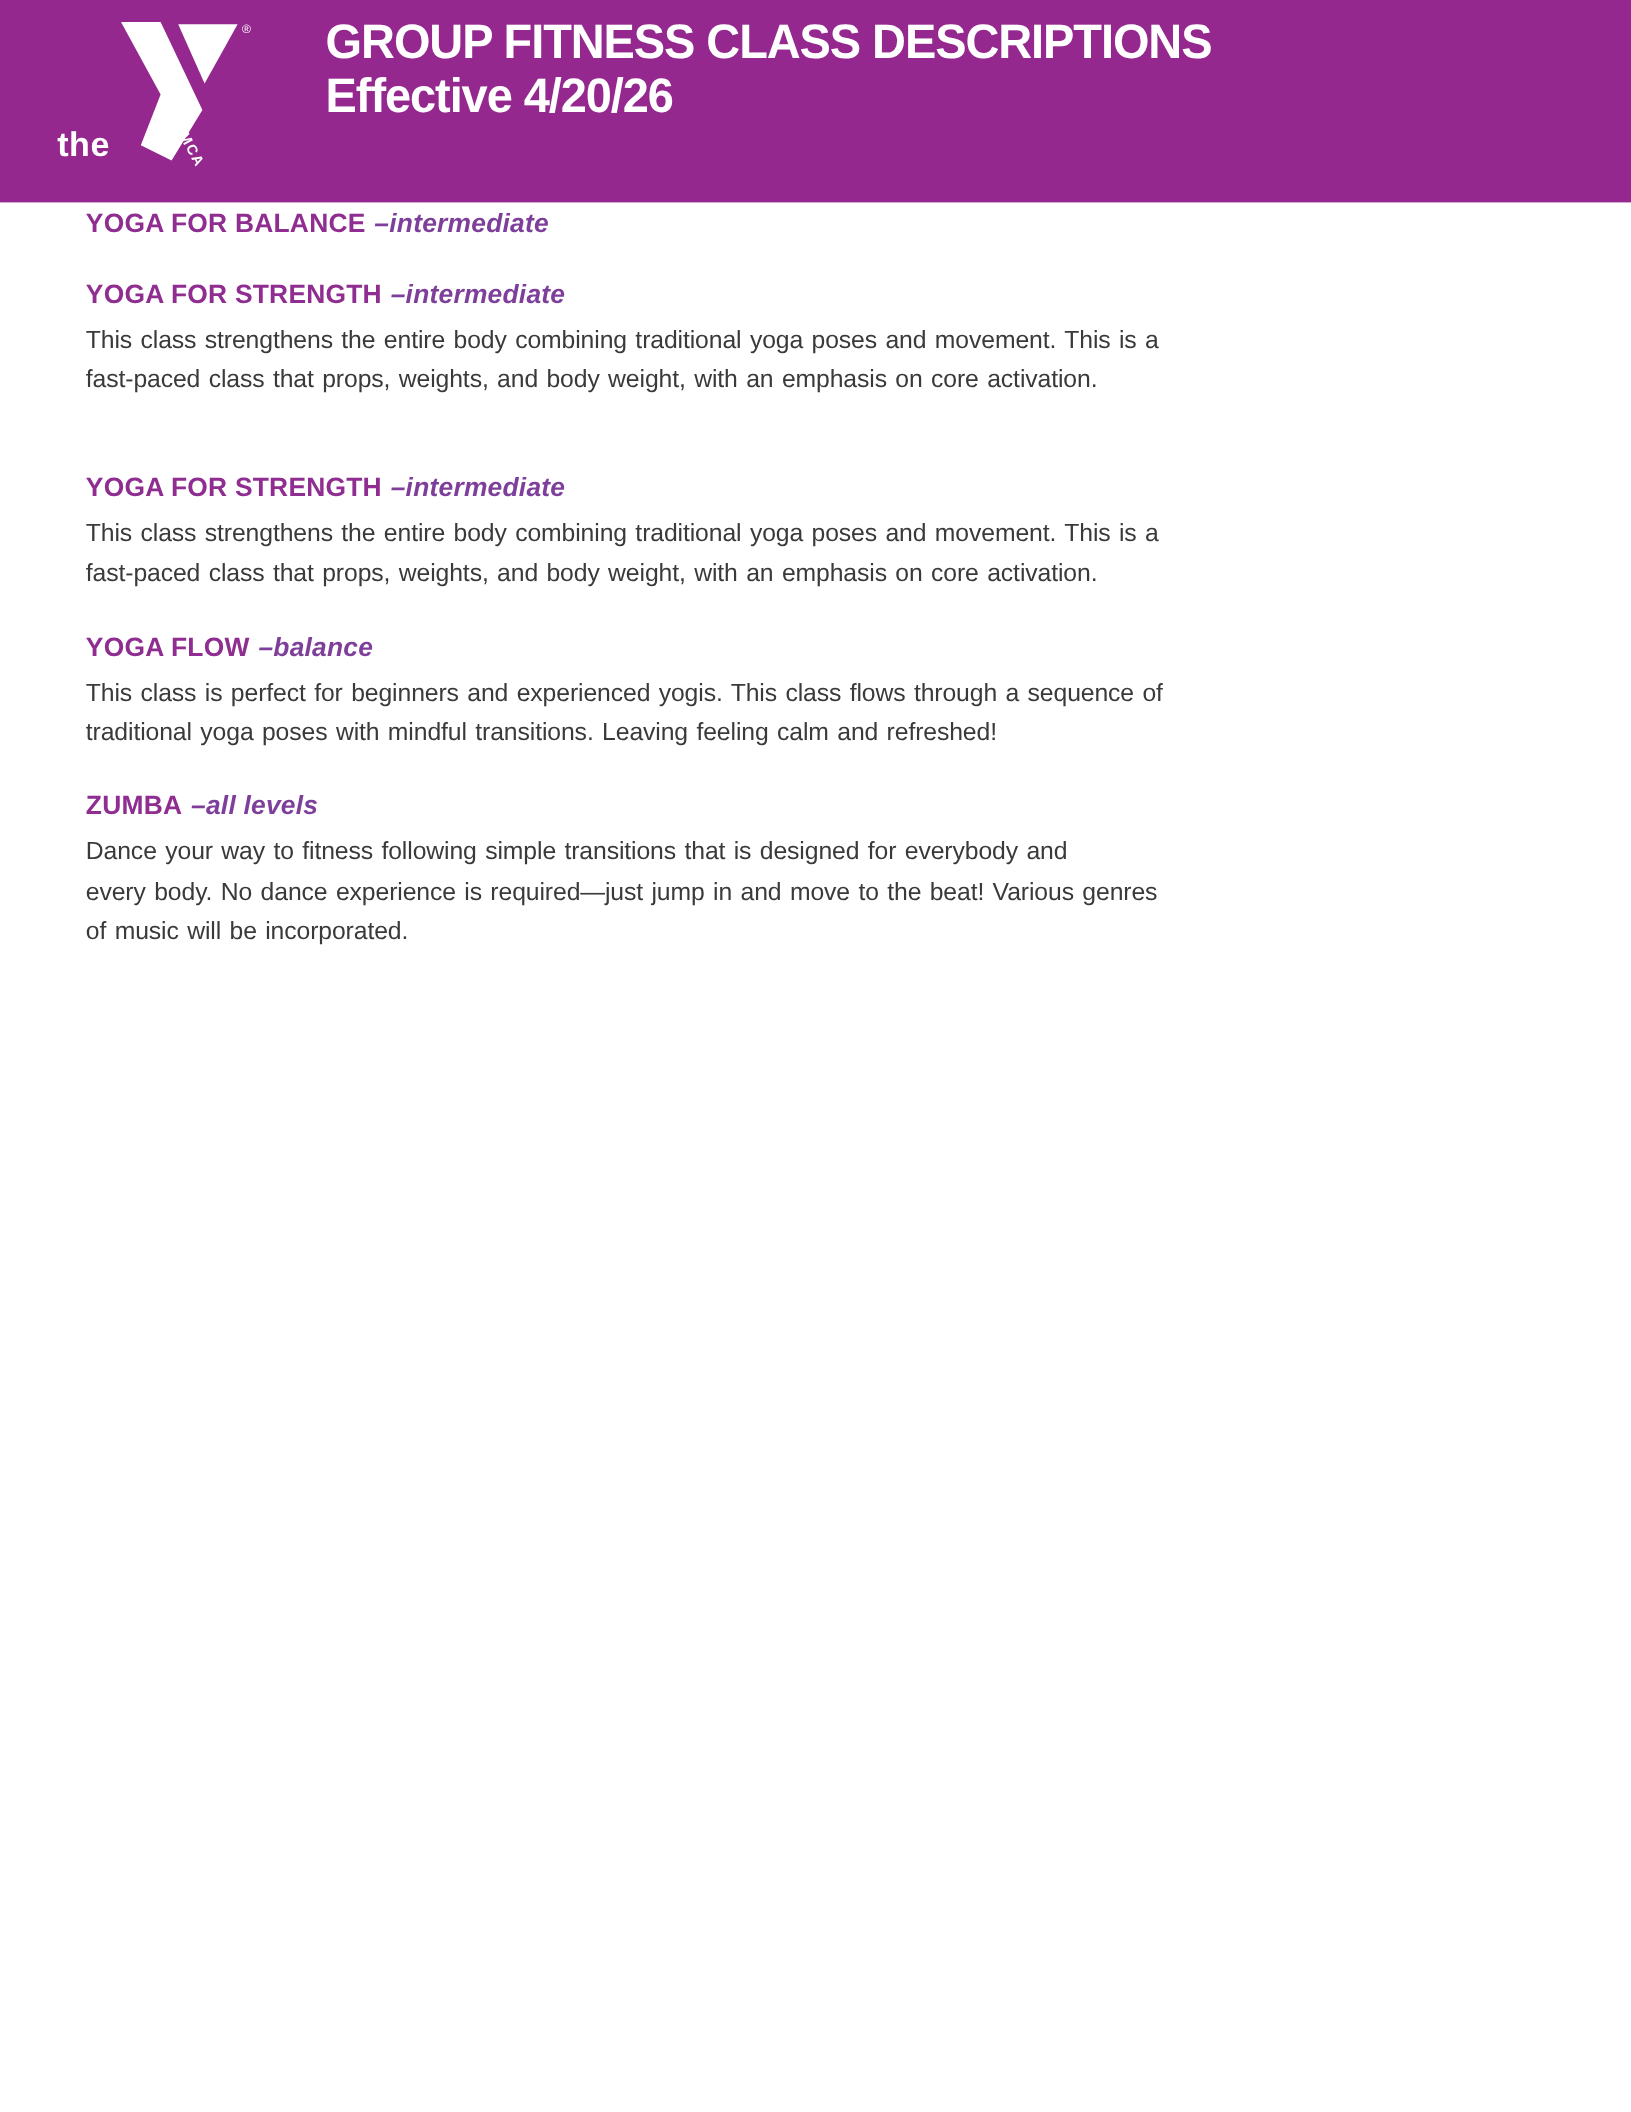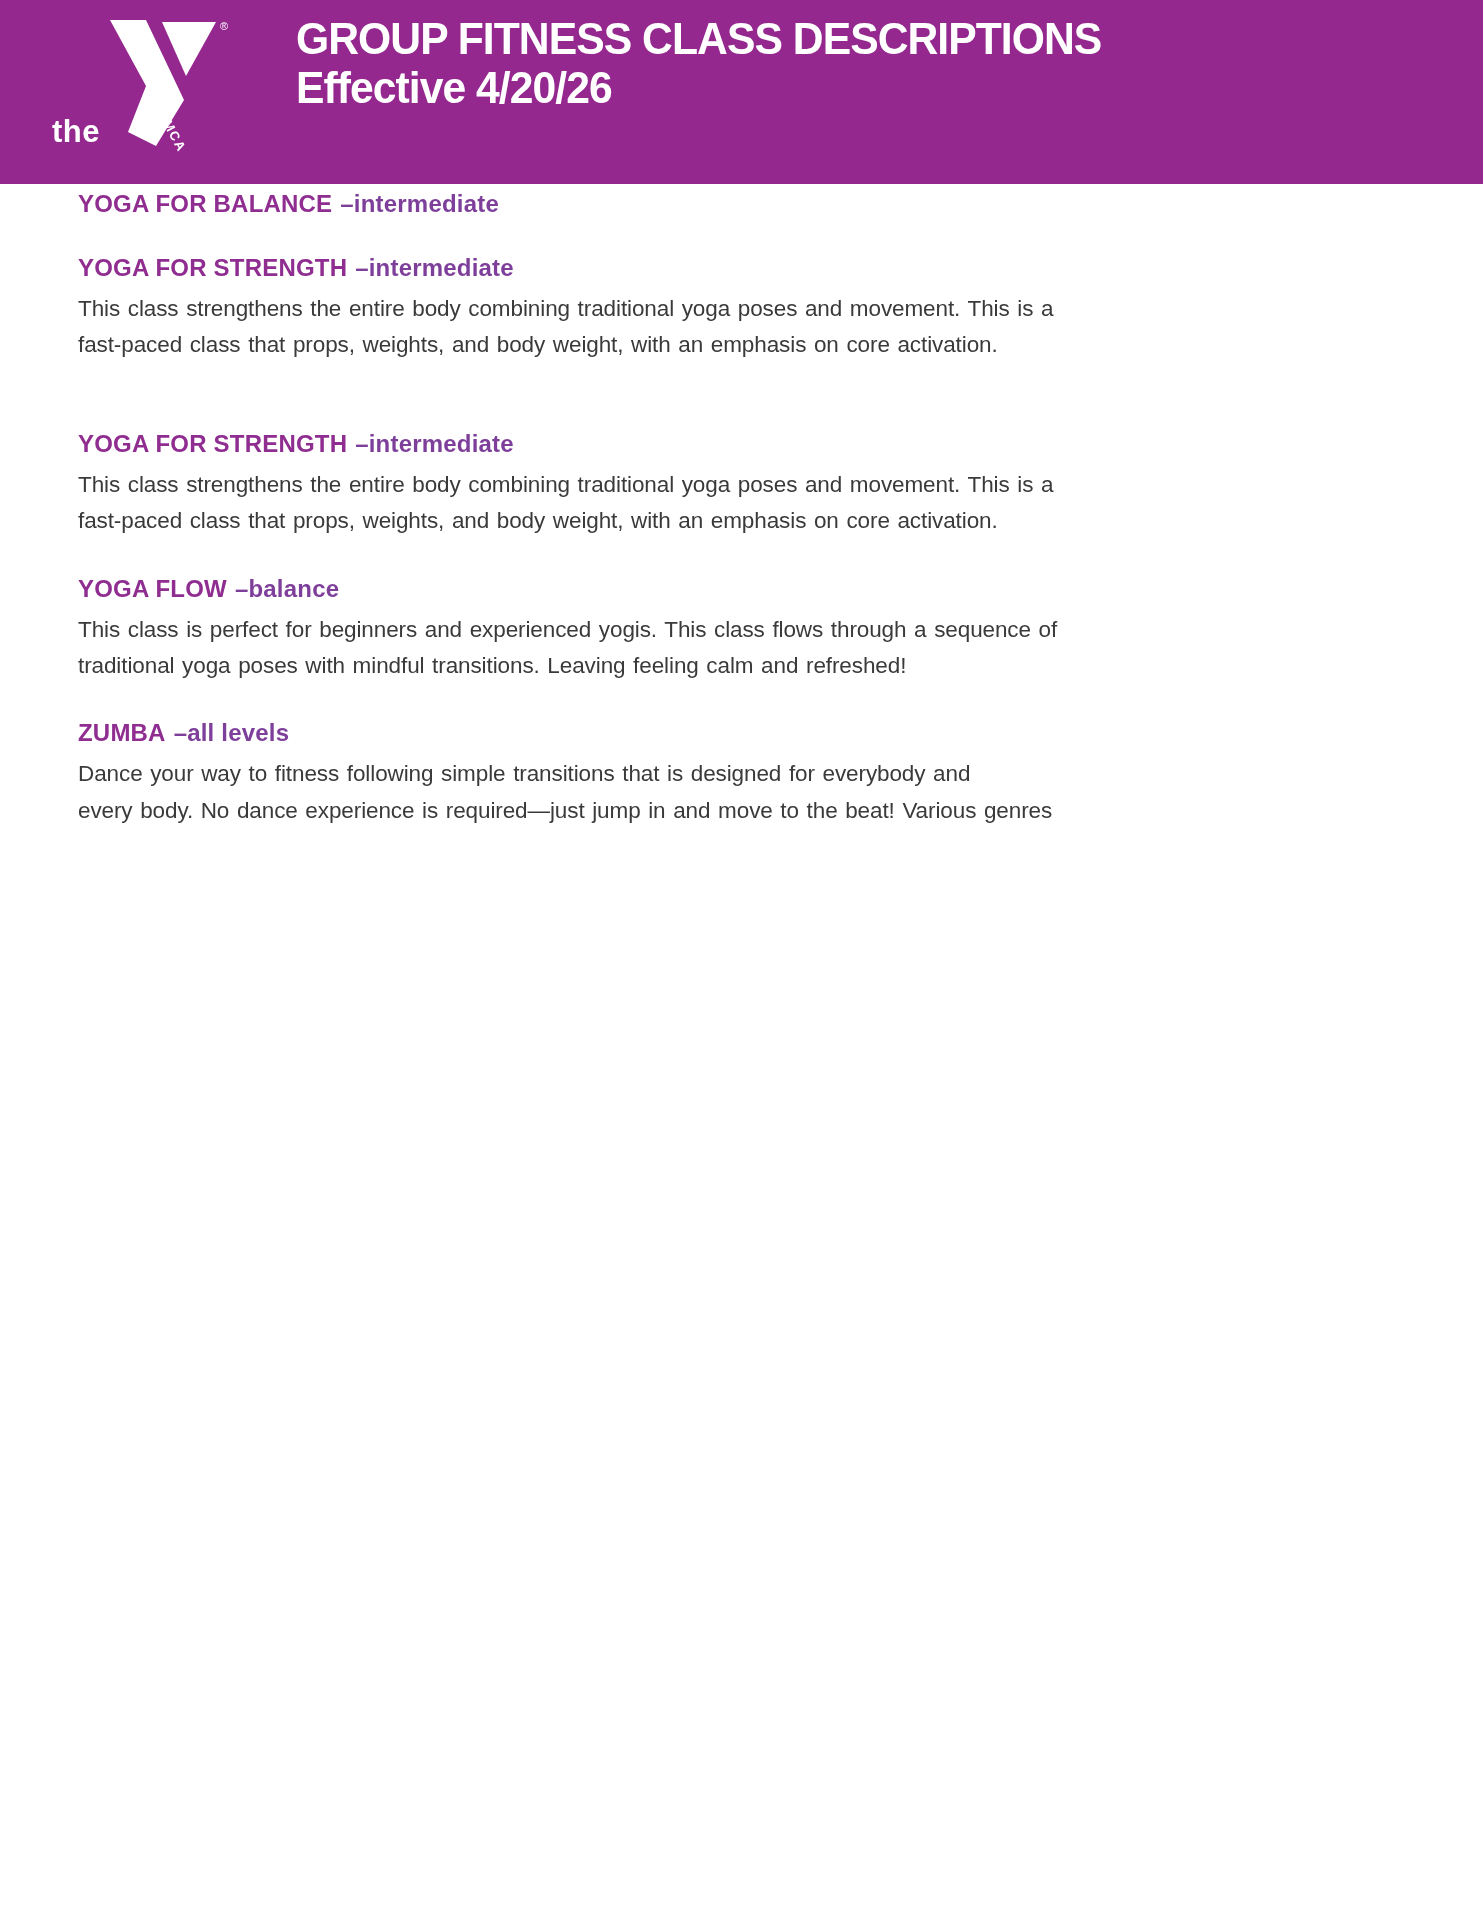--- a/index.html
+++ b/index.html
@@ -34,21 +34,21 @@
     position:absolute;left:0;top:184px;width:1483px;
     padding:5px 0 0 78px;
   }
   .class-section{margin-bottom:34px;}
   .class-section.extra-gap{margin-bottom:65px;}
   .sec-heading{
     font-size:24px;font-weight:bold;line-height:30px;
     letter-spacing:0.2px;margin-bottom:8px;
   }
   .sec-name{color:var(--heading-name);}
-  .sec-level{color:var(--heading-level);margin-left:8px;}
+  .sec-level{color:var(--heading-level);margin-left:8px;font-style:italic;}
   .sec-desc{color:var(--body-text);}
   .desc-line{
     font-size:22.5px;line-height:36.4px;white-space:nowrap;
     letter-spacing:-0.1px;word-spacing:1.5px;
   }
 </style>
 </head>
 <body>
 
 <header class="banner">
@@ -94,15 +94,16 @@
         <div class="desc-line">This class is perfect for beginners and experienced yogis. This class flows through a sequence of</div>
         <div class="desc-line">traditional yoga poses with mindful transitions. Leaving feeling calm and refreshed!</div>
       </div>
   </section>
 
   <section class="class-section">
     <h2 class="sec-heading"><span class="sec-name">ZUMBA</span><span class="sec-level">–all levels</span></h2>
     <div class="sec-desc">
         <div class="desc-line">Dance your way to fitness following simple transitions that is designed for everybody and</div>
         <div class="desc-line">every body. No dance experience is required—just jump in and move to the beat! Various genres</div>
+        <div class="desc-line">of music will be incorporated.</div>
       </div>
   </section>
 </main>
 
 </body></html>

